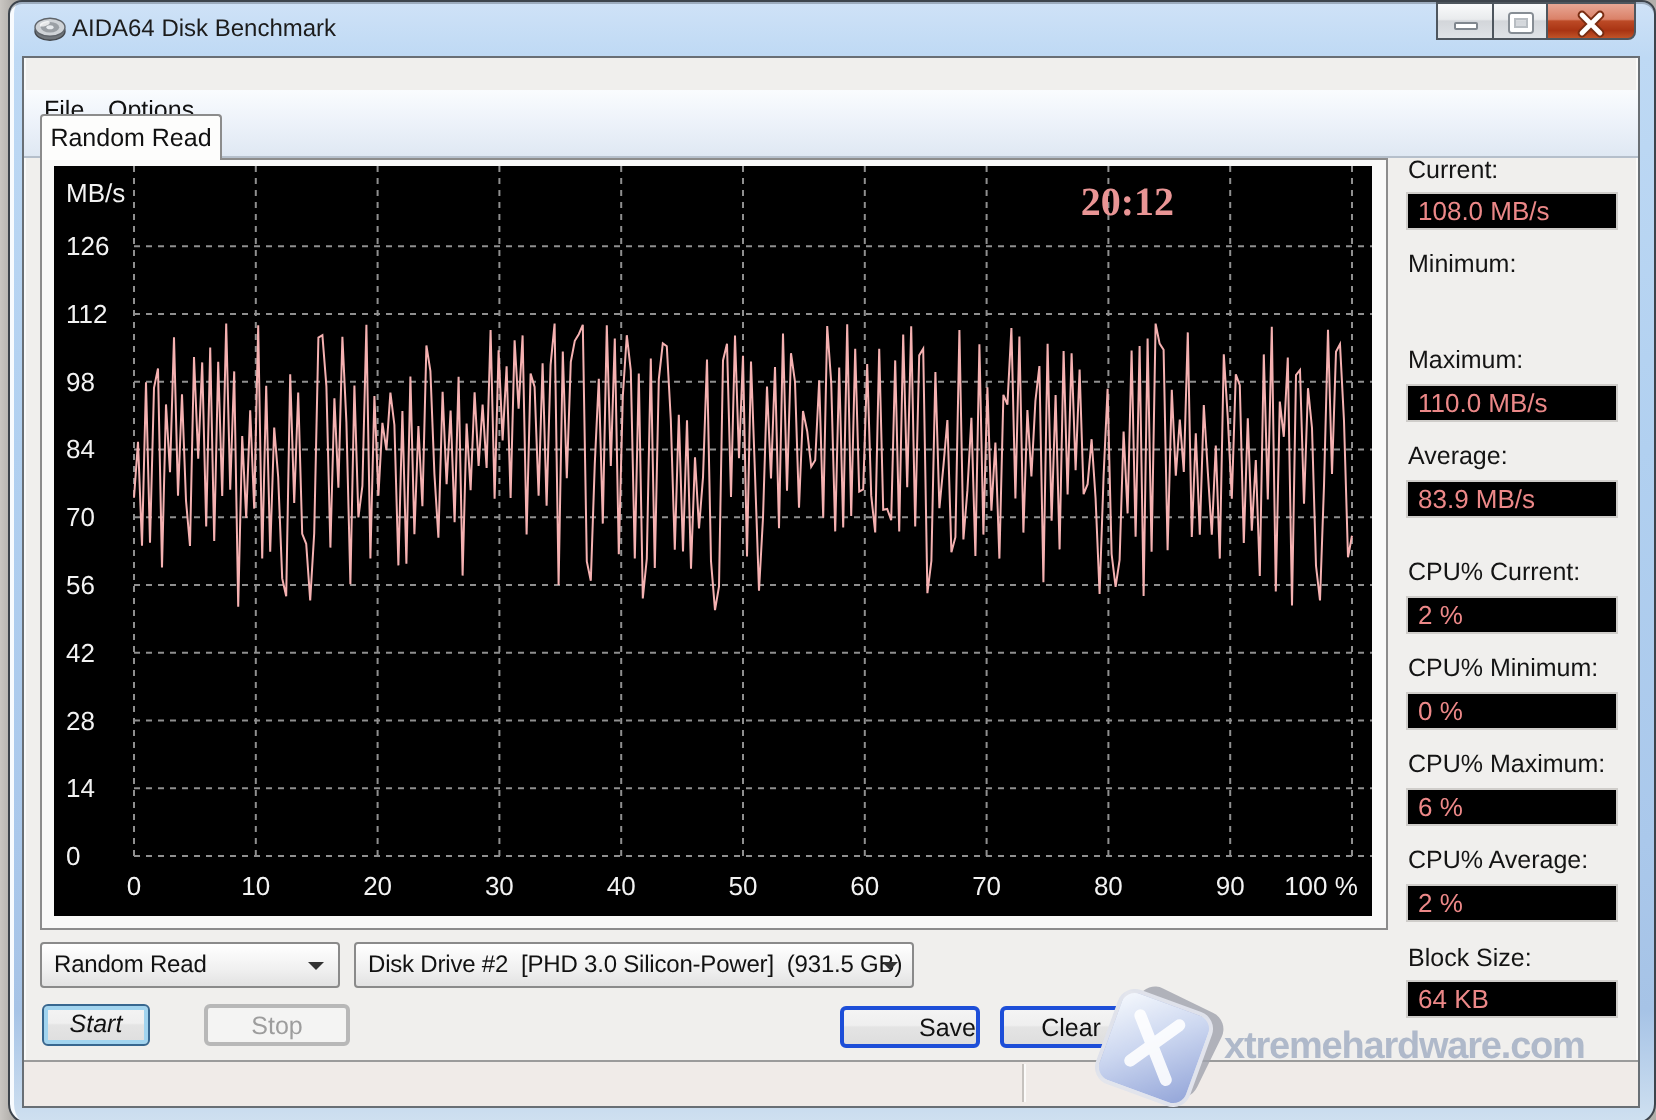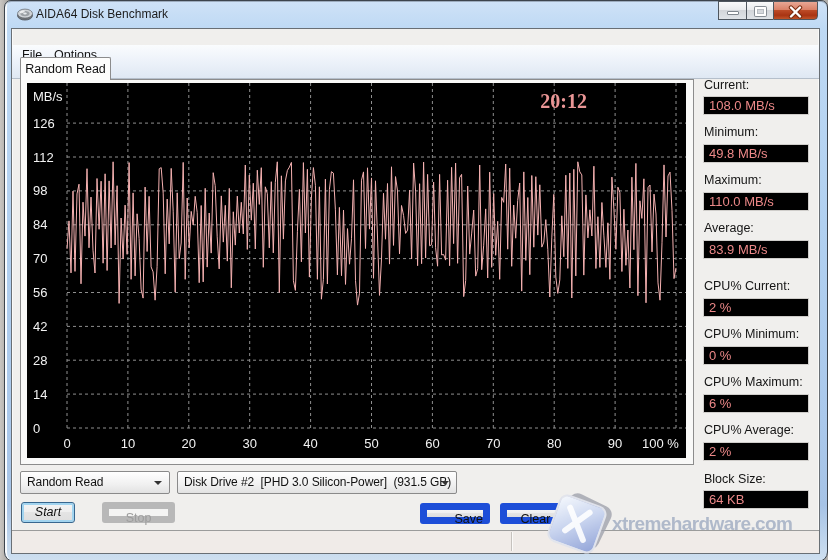--- a/index.html
+++ b/index.html
@@ -18,21 +18,21 @@
 #pane { position:absolute; left:20px; top:79px; width:674px; height:386px; background:#f9f9f8; border:1px solid #8c8c8c; z-index:2; }
 #chartwrap { position:absolute; left:27px; top:83px; width:659px; height:470px; z-index:4; }
 .wl { font-family:"Liberation Sans",sans-serif; font-size:13px; fill:#f2f2f2; }
 .time { font-family:"Liberation Serif",serif; font-size:20px; font-weight:bold; fill:#e99595; }
 .slabel { position:absolute; left:704px; font-size:12.5px; color:#141414; }
 .sval { position:absolute; left:703px; width:106px; height:19px; background:#000; border:1px solid #cfcdca;
   color:#ec8888; font-size:13px; font-weight:normal; line-height:17px; padding-left:5px; }
 .combo { position:absolute; height:23px; border:1px solid #8a8a8a; border-radius:2px;
   background:linear-gradient(180deg,#ffffff 0%,#f0f0f0 60%,#e2e2e2 100%); font-size:12px; color:#111; line-height:21px; padding-left:6px; letter-spacing:-0.1px; }
 .combo .arr { position:absolute; right:7px; top:9px; width:0; height:0; border-left:4px solid transparent; border-right:4px solid transparent; border-top:4px solid #333; }
-.btn { position:absolute; height:21px; border:7px solid #1d4ed8; border-radius:3px;
+.btn { position:absolute; height:21px; border:2px solid #1d4ed8; border-radius:3px;
   background:linear-gradient(180deg,#f4f4f4 0%,#efefef 45%,#e4e4e4 50%,#dedede 100%); font-size:12.5px; color:#111;
   text-align:center; line-height:19px; }
 #start { left:21px; top:502px; width:54px; border:1px solid #38678f; box-shadow:inset 0 0 0 2px #a2d4ef;font-style:italic; }
 #stop { left:102px; top:502px; width:73px; color:#9d9d9d; border-color:#b8b8b8; background:#f4f4f3; }
 #save { left:420px; top:503px; width:70px;text-align:right; }
 #clear { left:500px; top:503px; width:71px; }
 #statusbar { position:absolute; left:12px; top:530px; width:807px; height:23px; background:#f0ebe8; border-top:1px solid #9b9b9b; }
 #wmtext { position:absolute; left:612px; top:513px; font-size:19px; font-weight:bold; letter-spacing:-0.6px;
   color:rgba(145,159,186,0.68); z-index:6; }
 #tile-back { position:absolute; left:561px; top:498px; width:46px; height:46px; background:rgba(160,162,172,0.8);
@@ -119,21 +119,20 @@
         <text x="405.4" y="364.5" text-anchor="middle" class="wl">60</text>
         <text x="466.3" y="364.5" text-anchor="middle" class="wl">70</text>
         <text x="527.2" y="364.5" text-anchor="middle" class="wl">80</text>
         <text x="588.1" y="364.5" text-anchor="middle" class="wl">90</text>
         <text x="633.5" y="364.5" text-anchor="middle" class="wl">100 %</text>
 <text x="560" y="24.5" text-anchor="end" class="time">20:12</text>
 </svg></div>
 <div class="slabel" style="top:78px">Current:</div>
 <div class="sval" style="top:96px">108.0 MB/s</div>
 <div class="slabel" style="top:125px">Minimum:</div>
-<div class="sval" style="top:144px">49.8 MB/s</div>
 <div class="slabel" style="top:173px">Maximum:</div>
 <div class="sval" style="top:192px">110.0 MB/s</div>
 <div class="slabel" style="top:221px">Average:</div>
 <div class="sval" style="top:240px">83.9 MB/s</div>
 <div class="slabel" style="top:279px">CPU% Current:</div>
 <div class="sval" style="top:298px">2 %</div>
 <div class="slabel" style="top:327px">CPU% Minimum:</div>
 <div class="sval" style="top:346px">0 %</div>
 <div class="slabel" style="top:375px">CPU% Maximum:</div>
 <div class="sval" style="top:394px">6 %</div>

